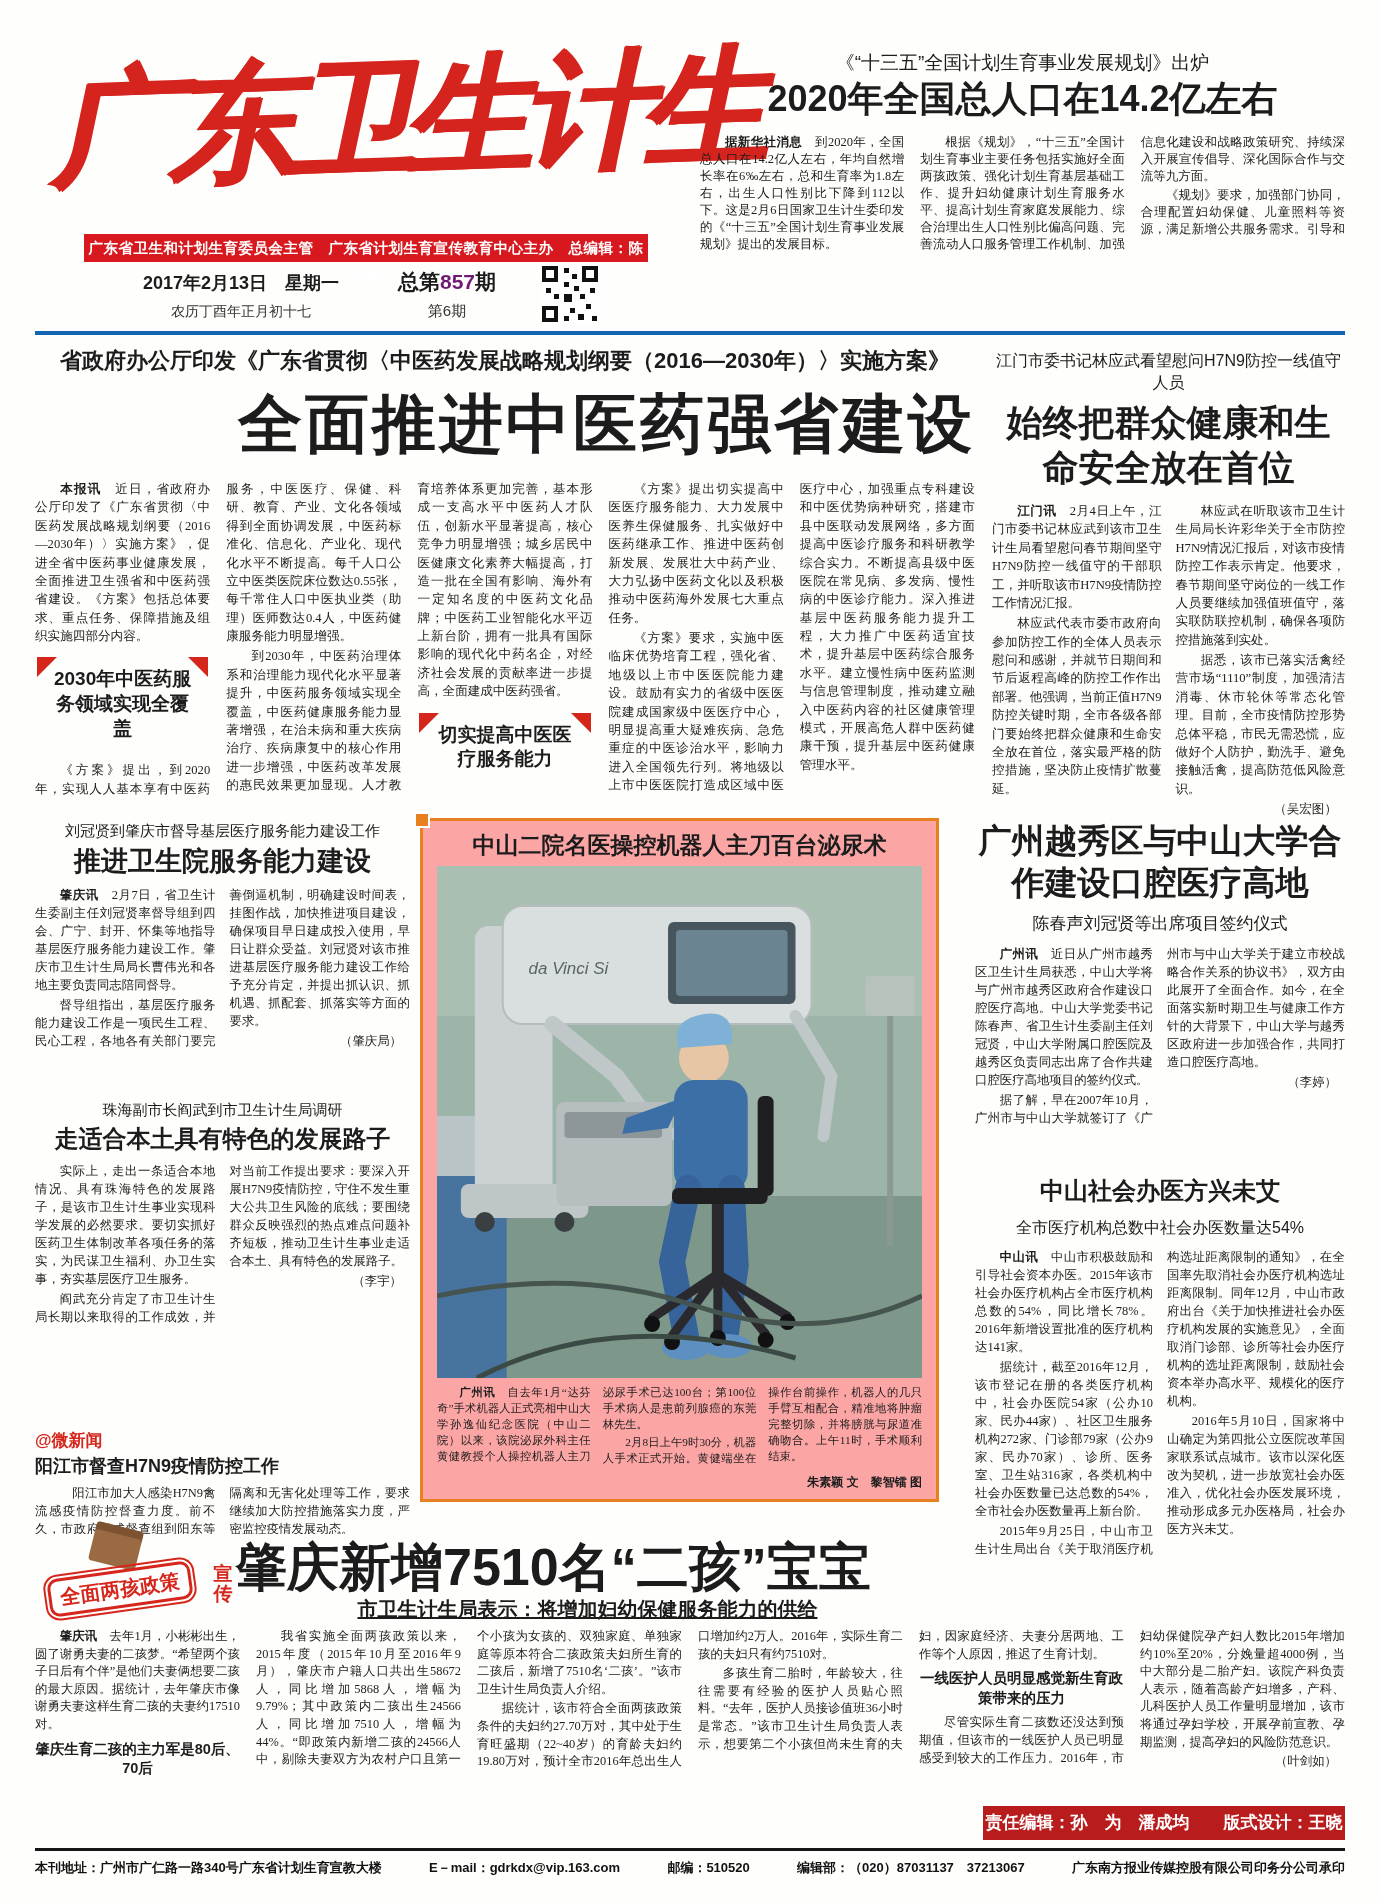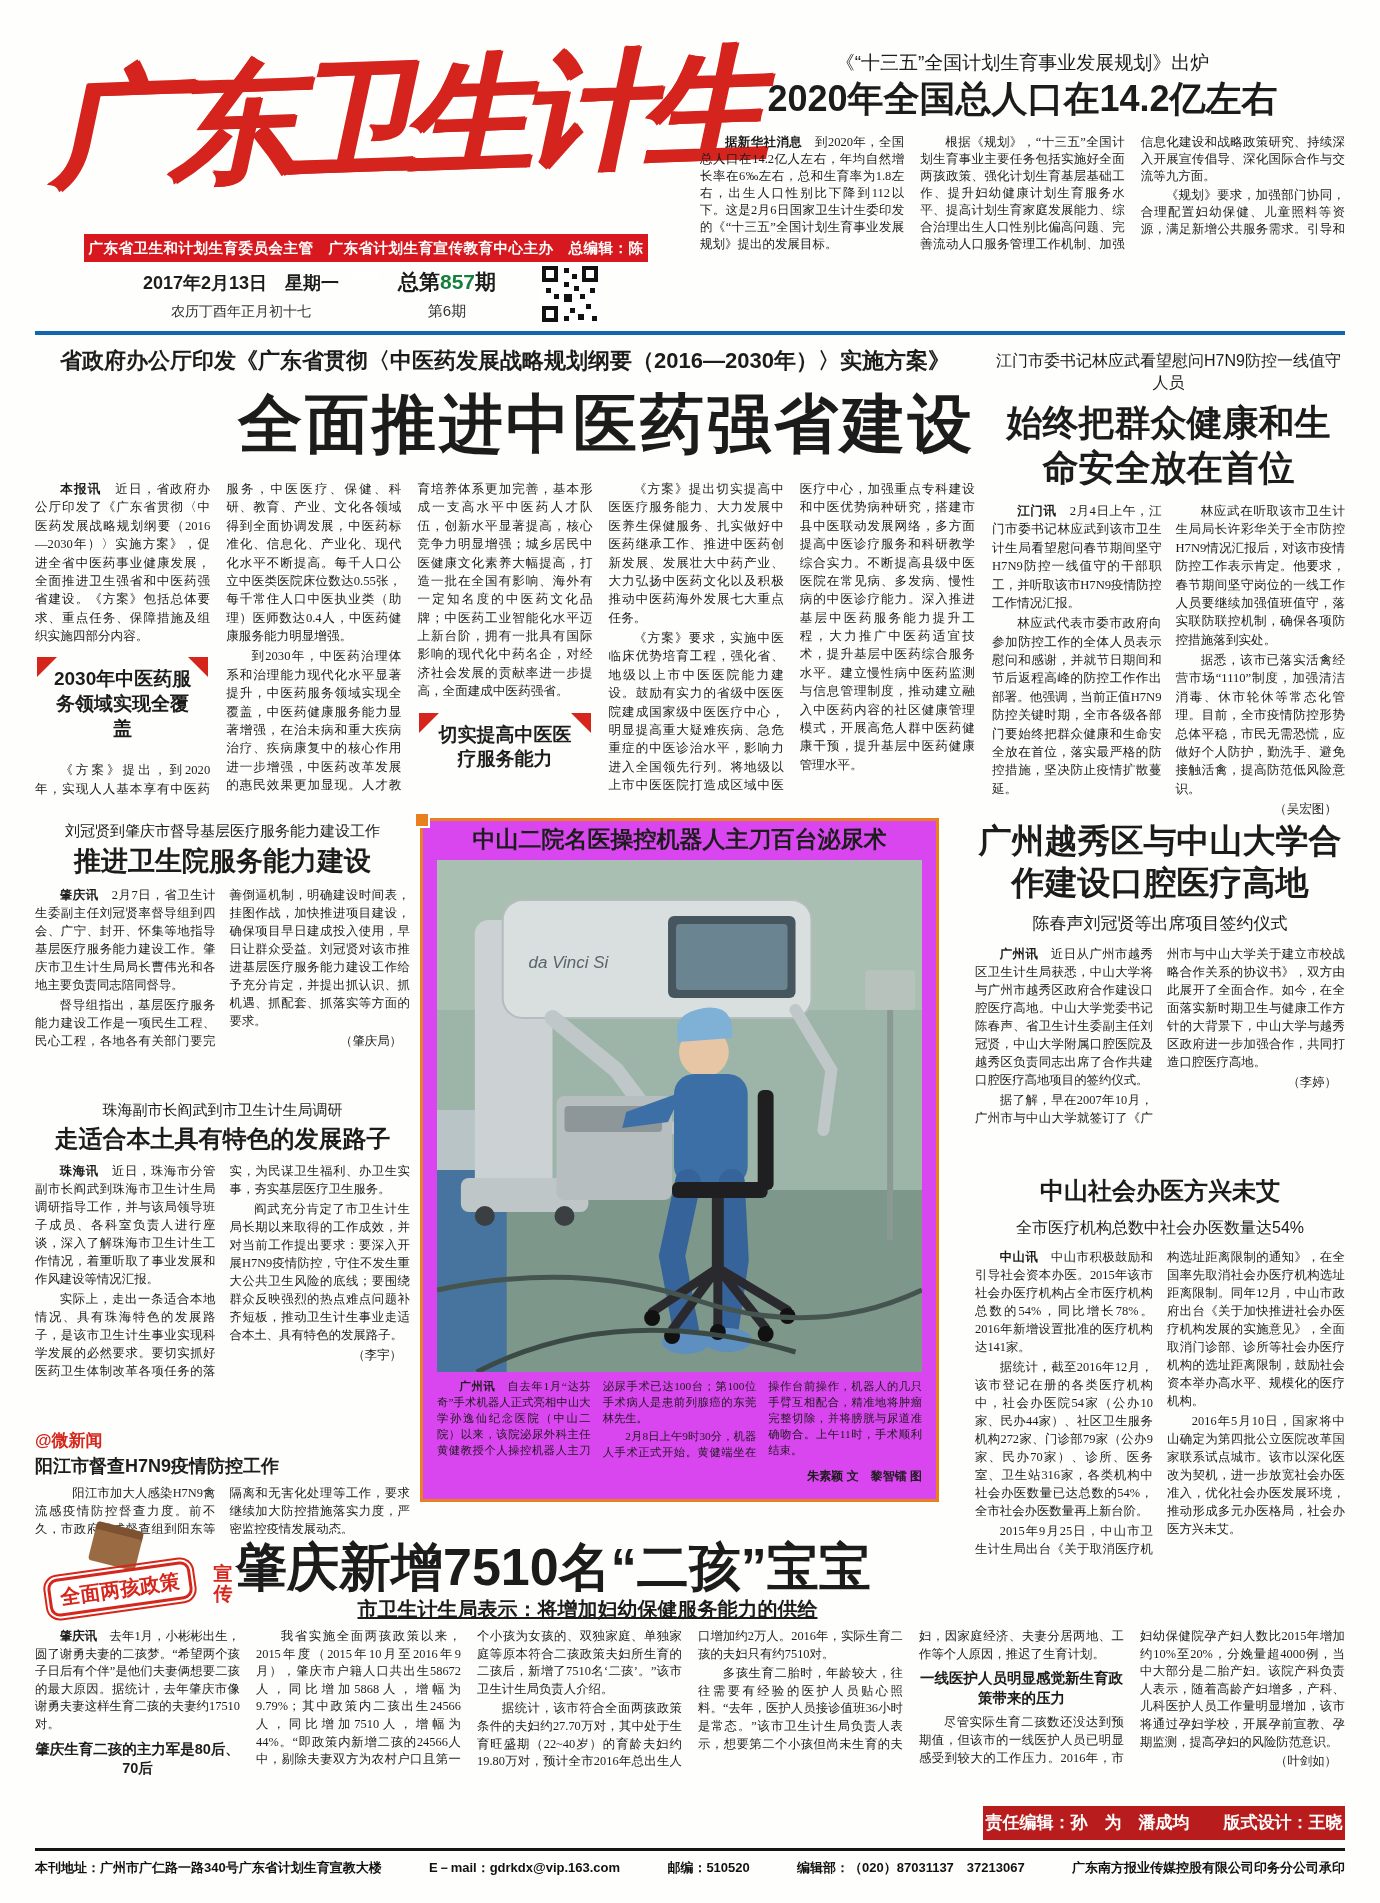--- a/index.html
+++ b/index.html
@@ -1,21 +1,21 @@
 <!DOCTYPE html>
 <html><head>
 <meta charset="utf-8">
 <style>
   html,body{margin:0;padding:0;background:#e8e8e4;}
   .page{position:relative;width:1380px;height:1903px;margin:0 auto;background:#fefefc;
         font-family:"Liberation Serif","DejaVu Serif",serif;color:#1c1c1c;overflow:hidden;}
   .sans{font-family:"Liberation Sans","DejaVu Sans",sans-serif;}
   p{margin:0 0 2px 0;text-indent:2em;text-align:justify;}
   .abs{position:absolute;}
-  .red{color:#15803d;margin-top:40px;}
+  .red{color:#701a75;margin-top:40px;}
   
   .masthead-title{left:50px;top:8px;width:645px;height:220px;color:#d5231d;
     font-family:"DejaVu Sans",sans-serif;font-weight:bold;font-style:italic;
     font-size:128px;line-height:220px;letter-spacing:-10px;white-space:nowrap;
     transform:rotate(-2deg);text-shadow:2px 1px 0 #d5231d,-1px 1px 0 #d5231d;}
   .info-bar{left:84px;top:234px;width:564px;height:28px;background:#d7191f;color:#fff;
     font:bold 14.5px/28px "Liberation Sans","DejaVu Sans",sans-serif;text-align:center;letter-spacing:.5px;}
   .date-main{left:96px;top:270px;width:290px;text-align:center;font:bold 18px/26px "Liberation Sans",sans-serif;}
   .date-lunar{left:96px;top:300px;width:290px;text-align:center;font:14px/22px "Liberation Sans",sans-serif;color:#333;}
   .issue-main{left:372px;top:268px;width:150px;text-align:center;font:bold 21px/28px "Liberation Sans",sans-serif;}
@@ -54,21 +54,21 @@
   .k2{text-align:center;font:15px/21px "Liberation Sans",sans-serif;}
   .h2a{text-align:center;font-weight:900;font-size:27px;line-height:36px;font-family:"Liberation Sans",sans-serif;margin:2px 0 8px 0;}
   .h2b{text-align:center;font-weight:900;font-size:24px;line-height:33px;font-family:"Liberation Sans",sans-serif;margin:2px 0 8px 0;}
   .body2{column-count:2;column-gap:14px;overflow:hidden;font-size:12.4px;line-height:1.45;}
   .ba1{height:198px;}  .ba2{height:252px;}  .ba3{height:82px;}
   .wx-label{font:bold 17px/24px "Liberation Sans",sans-serif;color:#d6261c;text-indent:0;margin-top:14px;}
   .wx-head{font:bold 18px/26px "Liberation Sans",sans-serif;text-indent:0;margin-bottom:6px;}
   .mt14{margin-top:14px;}
   
   .photo-box{left:420px;top:818px;width:519px;height:684px;border:3px solid #e8801f;
-    box-sizing:border-box;padding:2px 14px;background:#d946ef;}
+    box-sizing:border-box;padding:8px 14px;background:#fca5a5;}
   .pb-dot{position:absolute;left:-9px;top:-9px;width:12px;height:12px;background:#e8801f;border:2px solid #fff;}
   .pb-headline{text-align:center;font:bold 23px/32px "Liberation Sans",sans-serif;}
   .pb-photo{width:100%;height:512px;margin-top:5px;display:block;}
   .pb-caption{margin-top:6px;column-count:3;column-gap:12px;height:88px;overflow:hidden;
     font-size:11.3px;line-height:1.42;}
   .pb-byline{text-align:right;font:bold 12px/16px "Liberation Sans",sans-serif;margin-top:2px;}
   
   .col-right{left:975px;top:820px;width:370px;height:815px;overflow:hidden;}
   .h3a{text-align:center;font-weight:900;font-size:33px;line-height:42px;font-family:"Liberation Sans",sans-serif;}
   .sub3{text-align:center;font:17px/24px "Liberation Sans",sans-serif;margin:8px 0 10px 0;}
@@ -192,21 +192,20 @@
         <p><b class="tag">肇庆讯</b><span>　2月7日，省卫生计生委副主任刘冠贤率督导组到四会、广宁、封开、怀集等地指导基层医疗服务能力建设工作。肇庆市卫生计生局局长曹伟光和各地主要负责同志陪同督导。</span></p>
         <p>督导组指出，基层医疗服务能力建设工作是一项民生工程、民心工程，各地各有关部门要完善倒逼机制，明确建设时间表，挂图作战，加快推进项目建设，确保项目早日建成投入使用，早日让群众受益。刘冠贤对该市推进基层医疗服务能力建设工作给予充分肯定，并提出抓认识、抓机遇、抓配套、抓落实等方面的要求。</p>
         <p class="byline">（肇庆局）</p>
       </div>
     </div>
 
     <div class="mt14">
       <div class="k2">珠海副市长阎武到市卫生计生局调研</div>
       <div class="h2b">走适合本土具有特色的发展路子</div>
       <div class="body2 ba2">
-        <p><b class="tag">珠海讯</b><span>　近日，珠海市分管副市长阎武到珠海市卫生计生局调研指导工作，并与该局领导班子成员、各科室负责人进行座谈，深入了解珠海市卫生计生工作情况，着重听取了事业发展和作风建设等情况汇报。</span></p>
         <p>实际上，走出一条适合本地情况、具有珠海特色的发展路子，是该市卫生计生事业实现科学发展的必然要求。要切实抓好医药卫生体制改革各项任务的落实，为民谋卫生福利、办卫生实事，夯实基层医疗卫生服务。</p>
         <p>阎武充分肯定了市卫生计生局长期以来取得的工作成效，并对当前工作提出要求：要深入开展H7N9疫情防控，守住不发生重大公共卫生风险的底线；要围绕群众反映强烈的热点难点问题补齐短板，推动卫生计生事业走适合本土、具有特色的发展路子。</p>
         <p class="byline">（李宇）</p>
       </div>
     </div>
 
     <div>
       <div class="wx-label">@微新闻</div>
       <div class="wx-head">阳江市督查H7N9疫情防控工作</div>
       <div class="body2 ba3">

